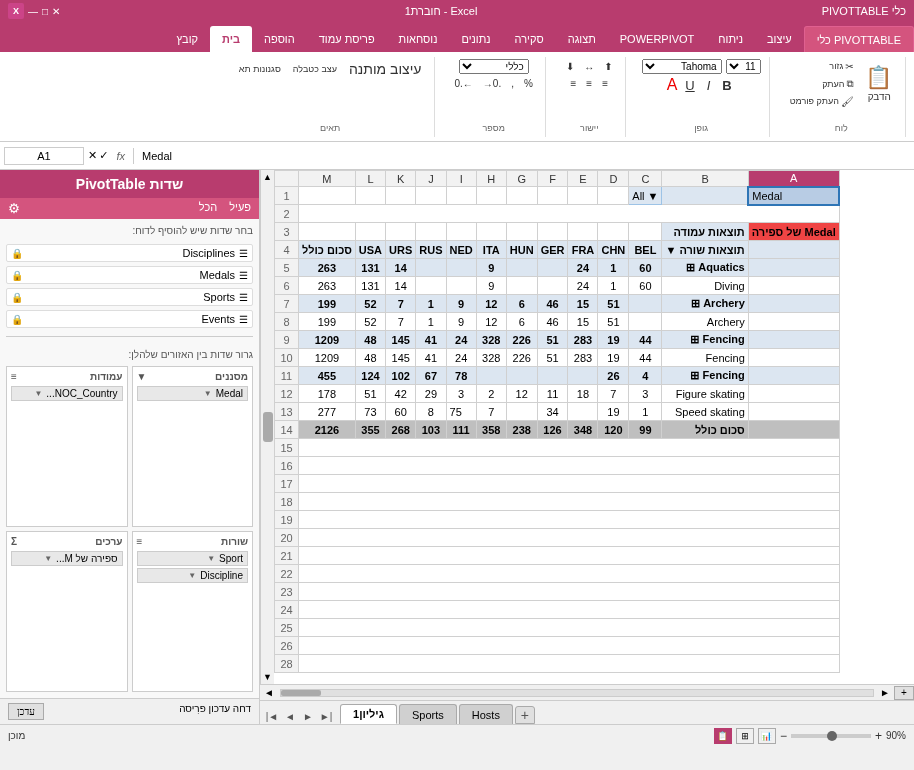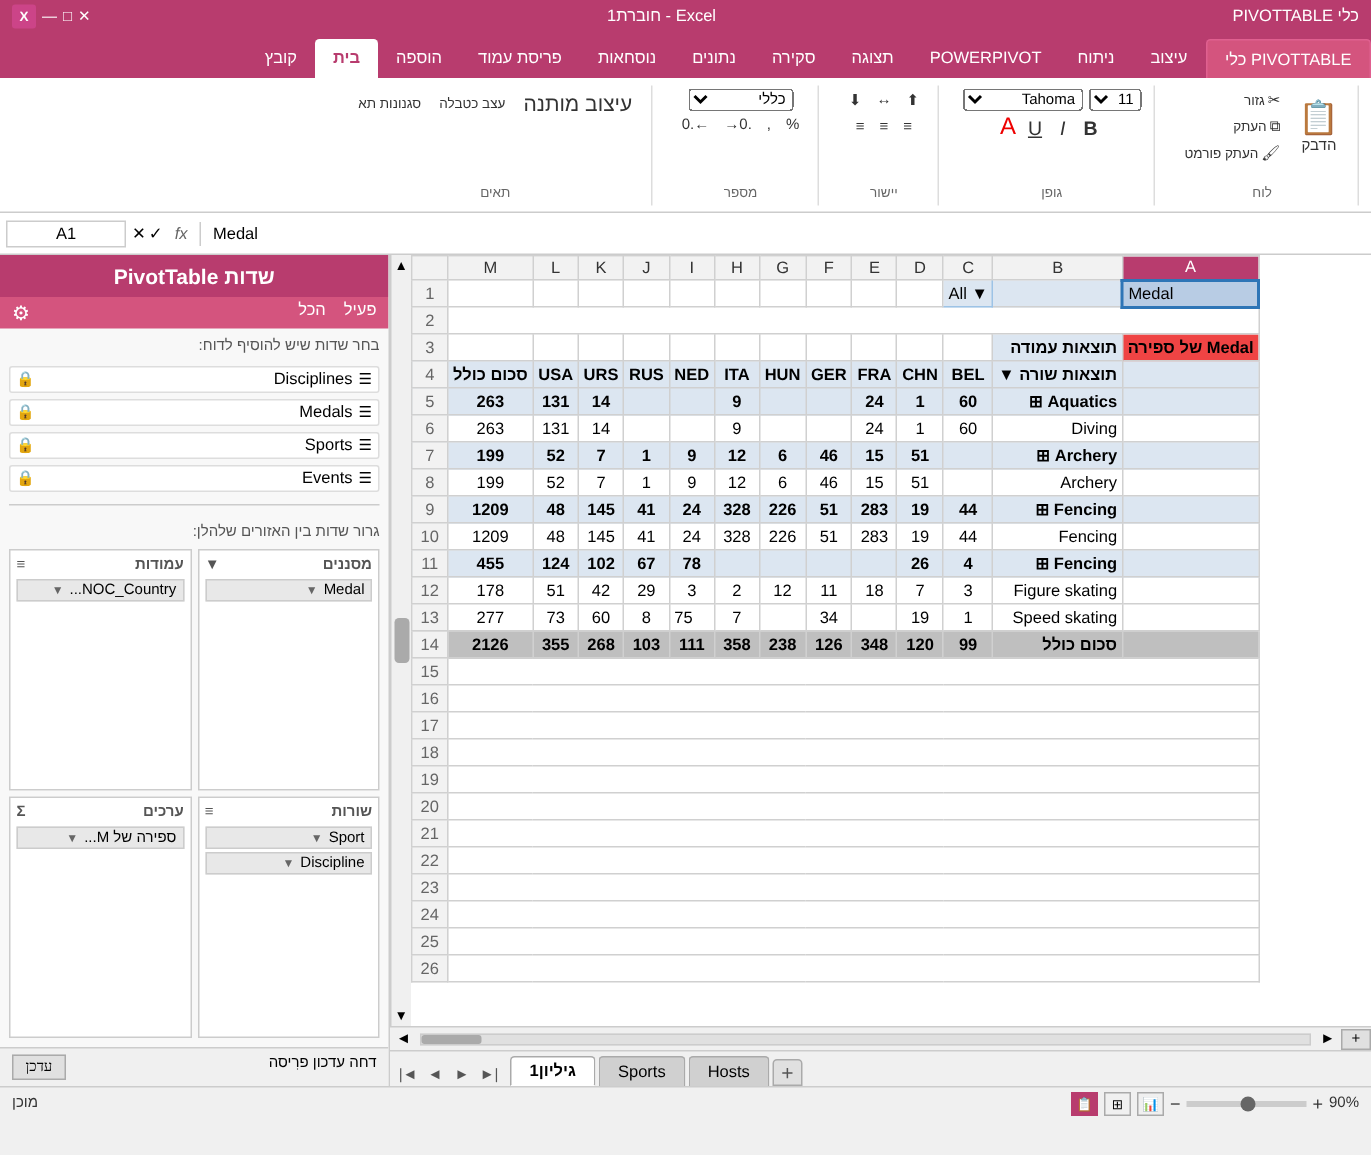--- a/index.html
+++ b/index.html
@@ -952,20 +952,24 @@
                 <td colspan="13"></td>
               </tr>
             <tr>
                 <td class="row-header">25</td>
                 <td colspan="13"></td>
               </tr>
             <tr>
                 <td class="row-header">26</td>
                 <td colspan="13"></td>
               </tr>
+            <tr>
+                <td class="row-header">28</td>
+                <td colspan="13"></td>
+              </tr>
 
           </tbody>
         </table>
       </div>
     </div>
 
     <div id="h-scroll">
       <span style="font-size:10px;cursor:pointer;padding:0 4px;">◄</span>
       <div style="flex:1;height:8px;background:#e0e0e0;border:1px solid #ccc;position:relative;margin:0 2px;">
         <div style="position:absolute;left:0;width:40px;height:6px;background:#aaa;top:0;border-radius:2px;"></div>

